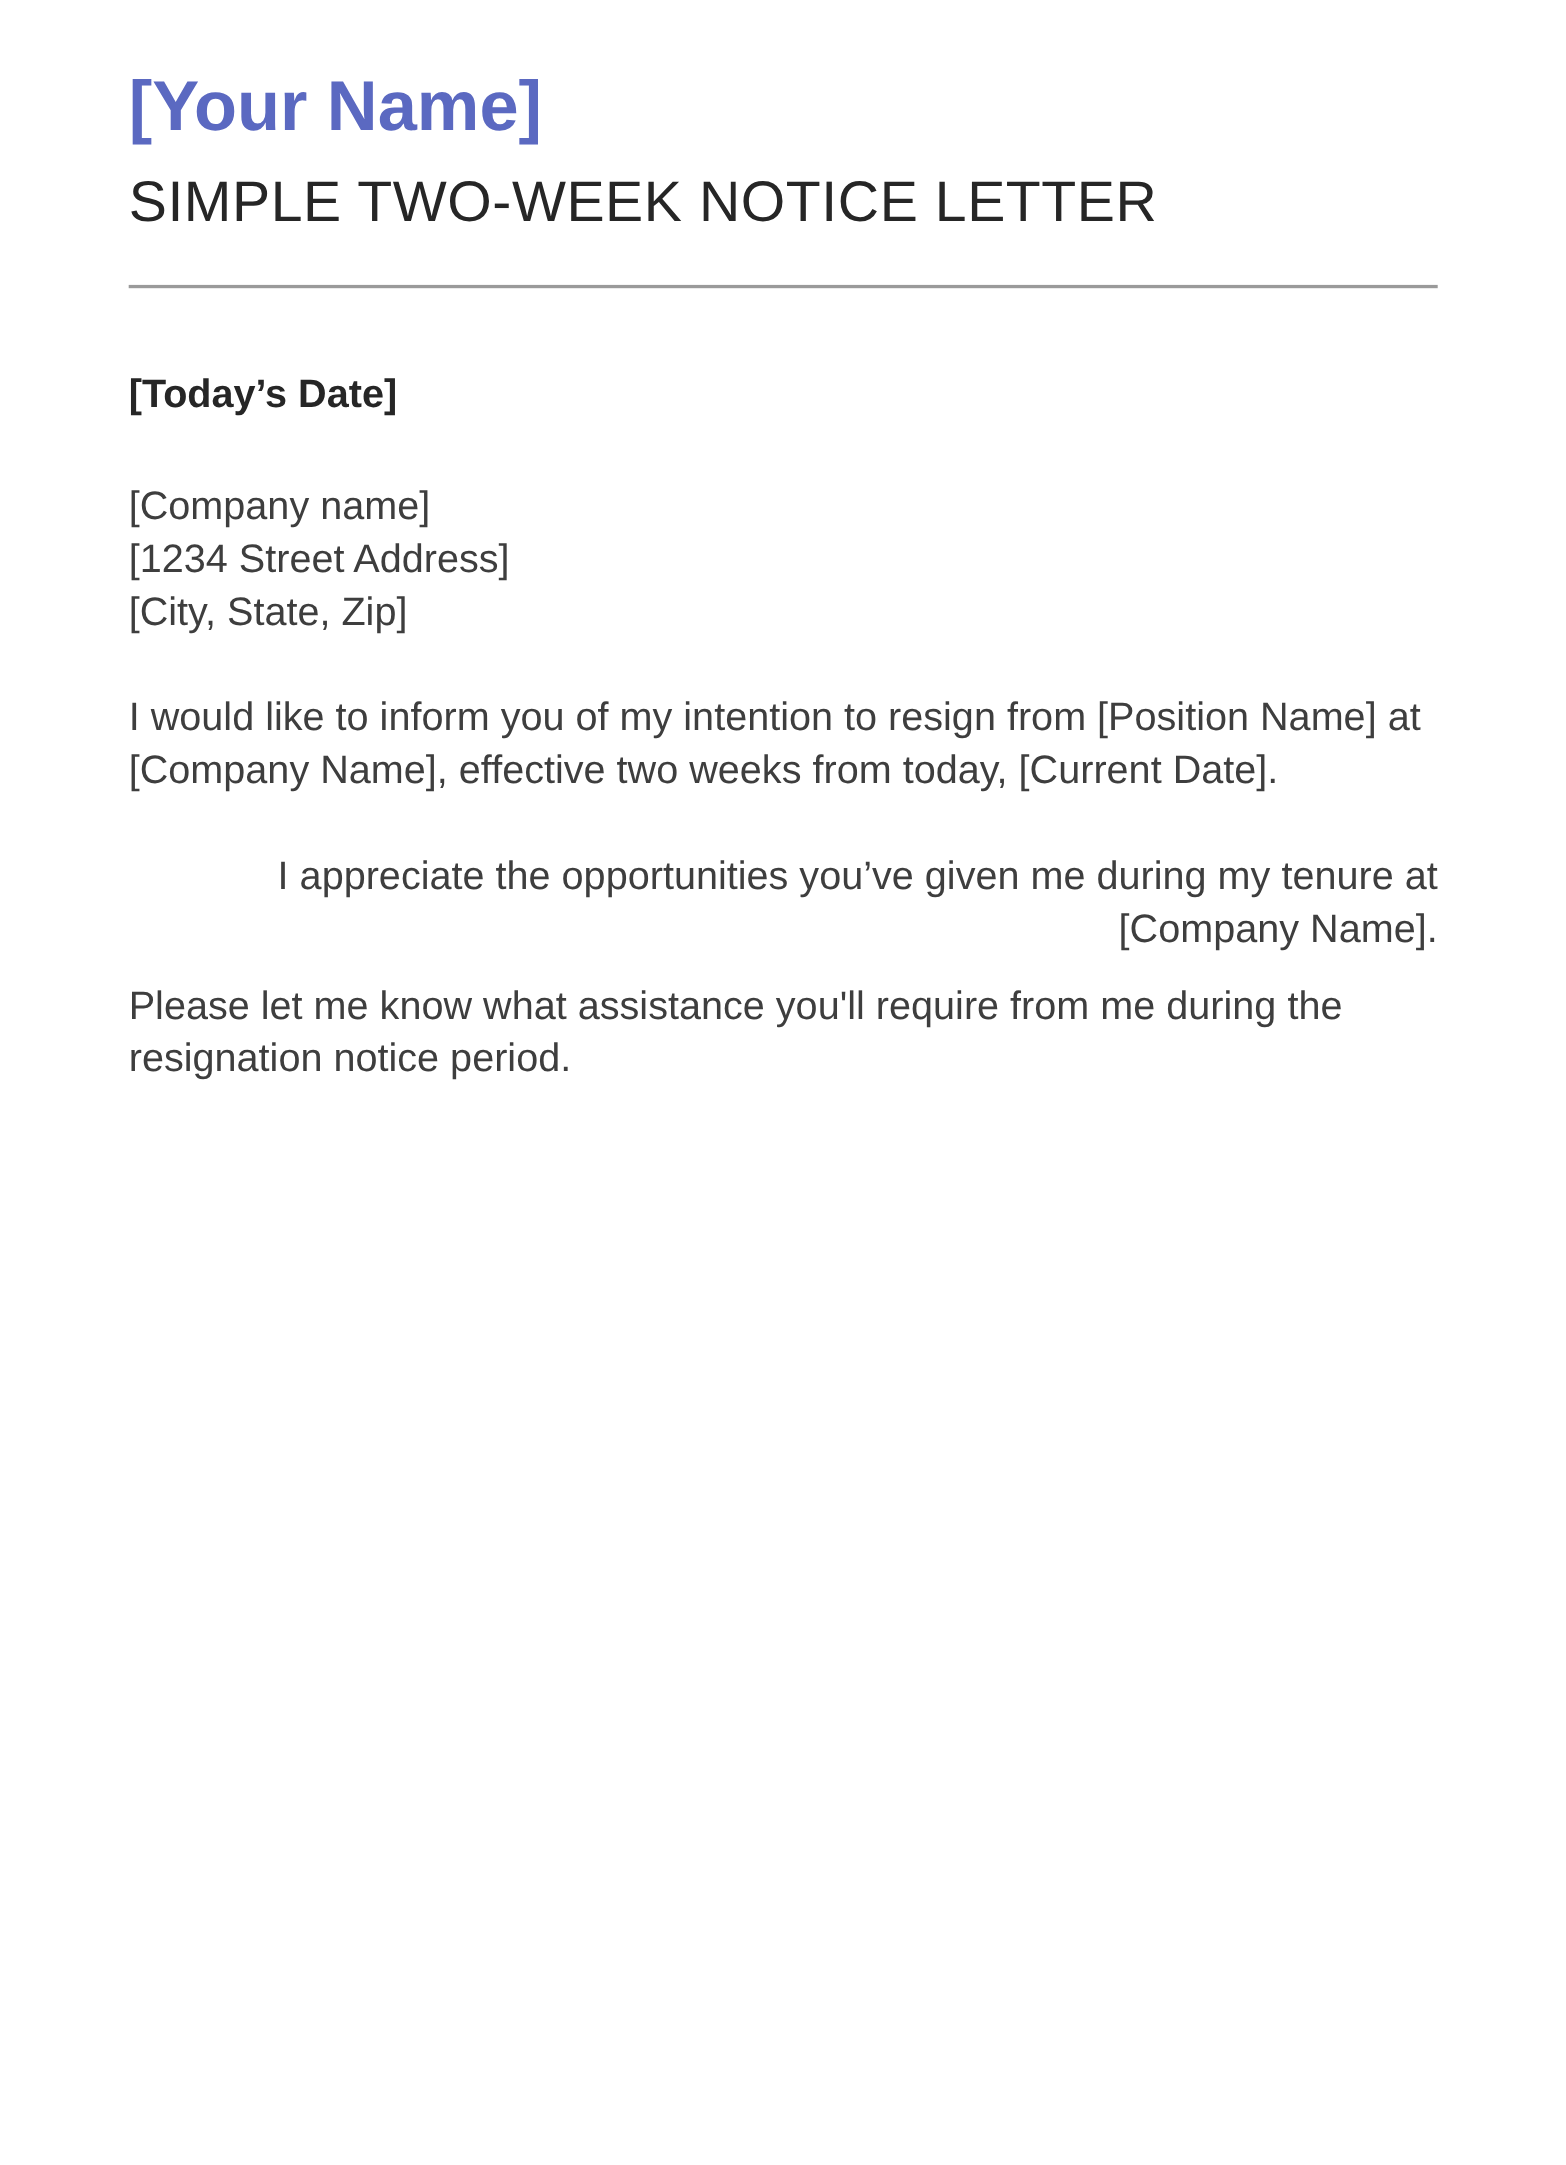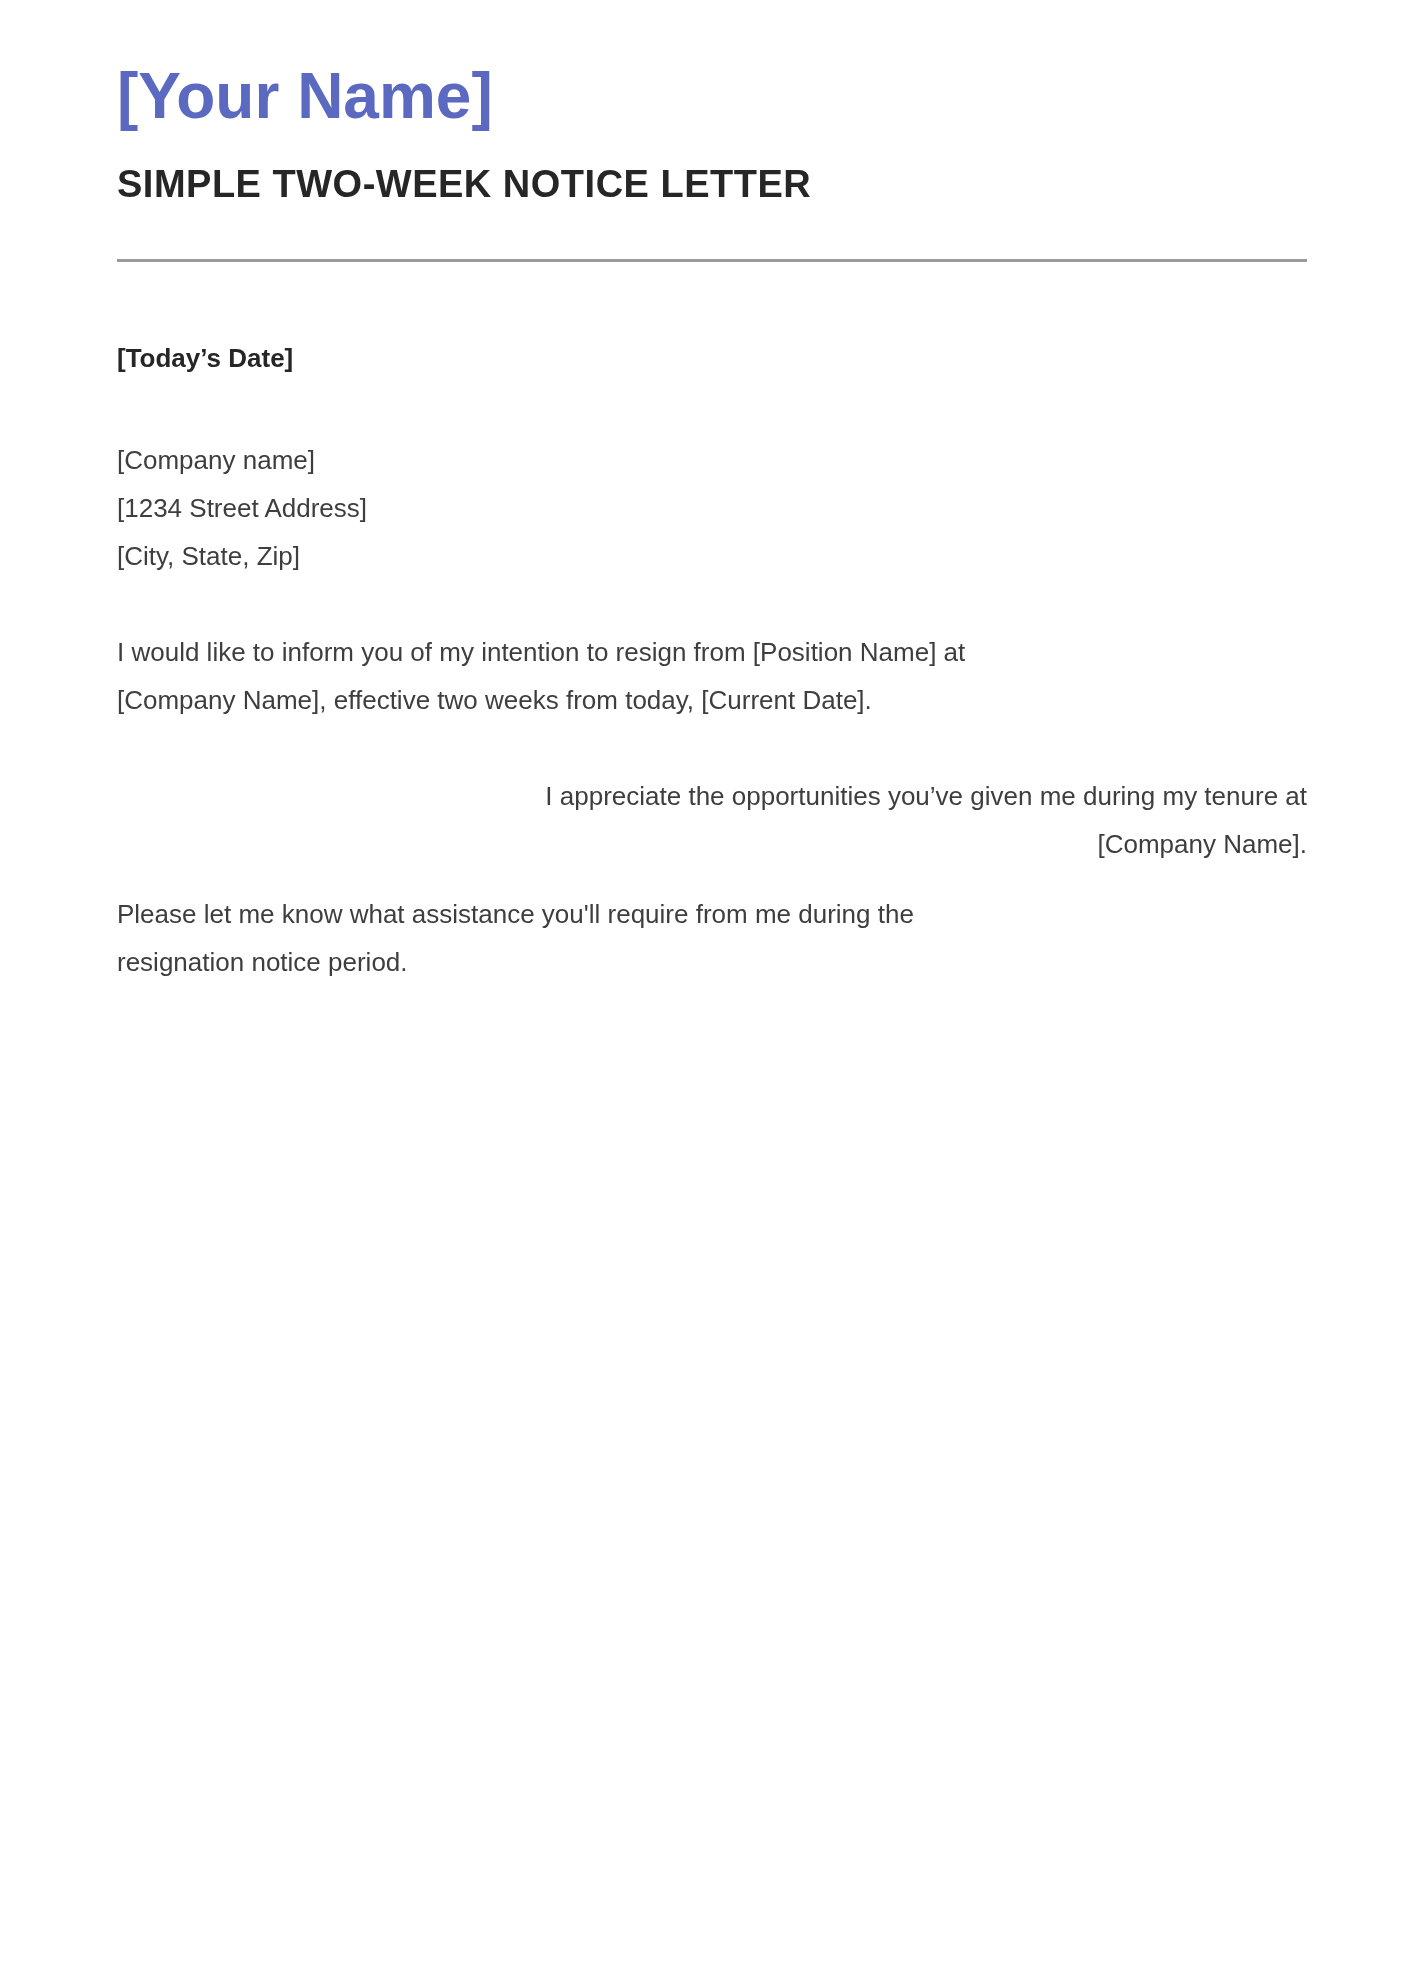--- a/index.html
+++ b/index.html
@@ -20,35 +20,35 @@
   .page-title {
     margin: 58px 0 0 0;
     font-size: 64px;
     line-height: 77px;
     font-weight: 700;
     letter-spacing: 0px;
     color: var(--accent, #5b69c1);
   }
   .page-subtitle {
     margin: 26px 0 0 0;
-    font-size: 38px;
+    font-size: 52px;
     line-height: 46px;
-    font-weight: 700;
+    font-weight: 400;
     letter-spacing: 0.5px;
     color: var(--heading_text, #242424);
   }
   .header-divider {
     margin: 52px 0 0 0;
     border: none;
     height: 3px;
     width: 100%;
     background: var(--divider, #9a9a9a);
   }
   .letter {
-    font-size: 26px;
+    font-size: 36px;
     line-height: 48px;
     color: var(--body_text, #3e3e3e);
   }
   .date-line {
     margin: 72px 0 54px 0;
     font-weight: 700;
     color: var(--heading_text, #2b2b2b);
   }
   .block {
     margin: 0 0 48px 0;

